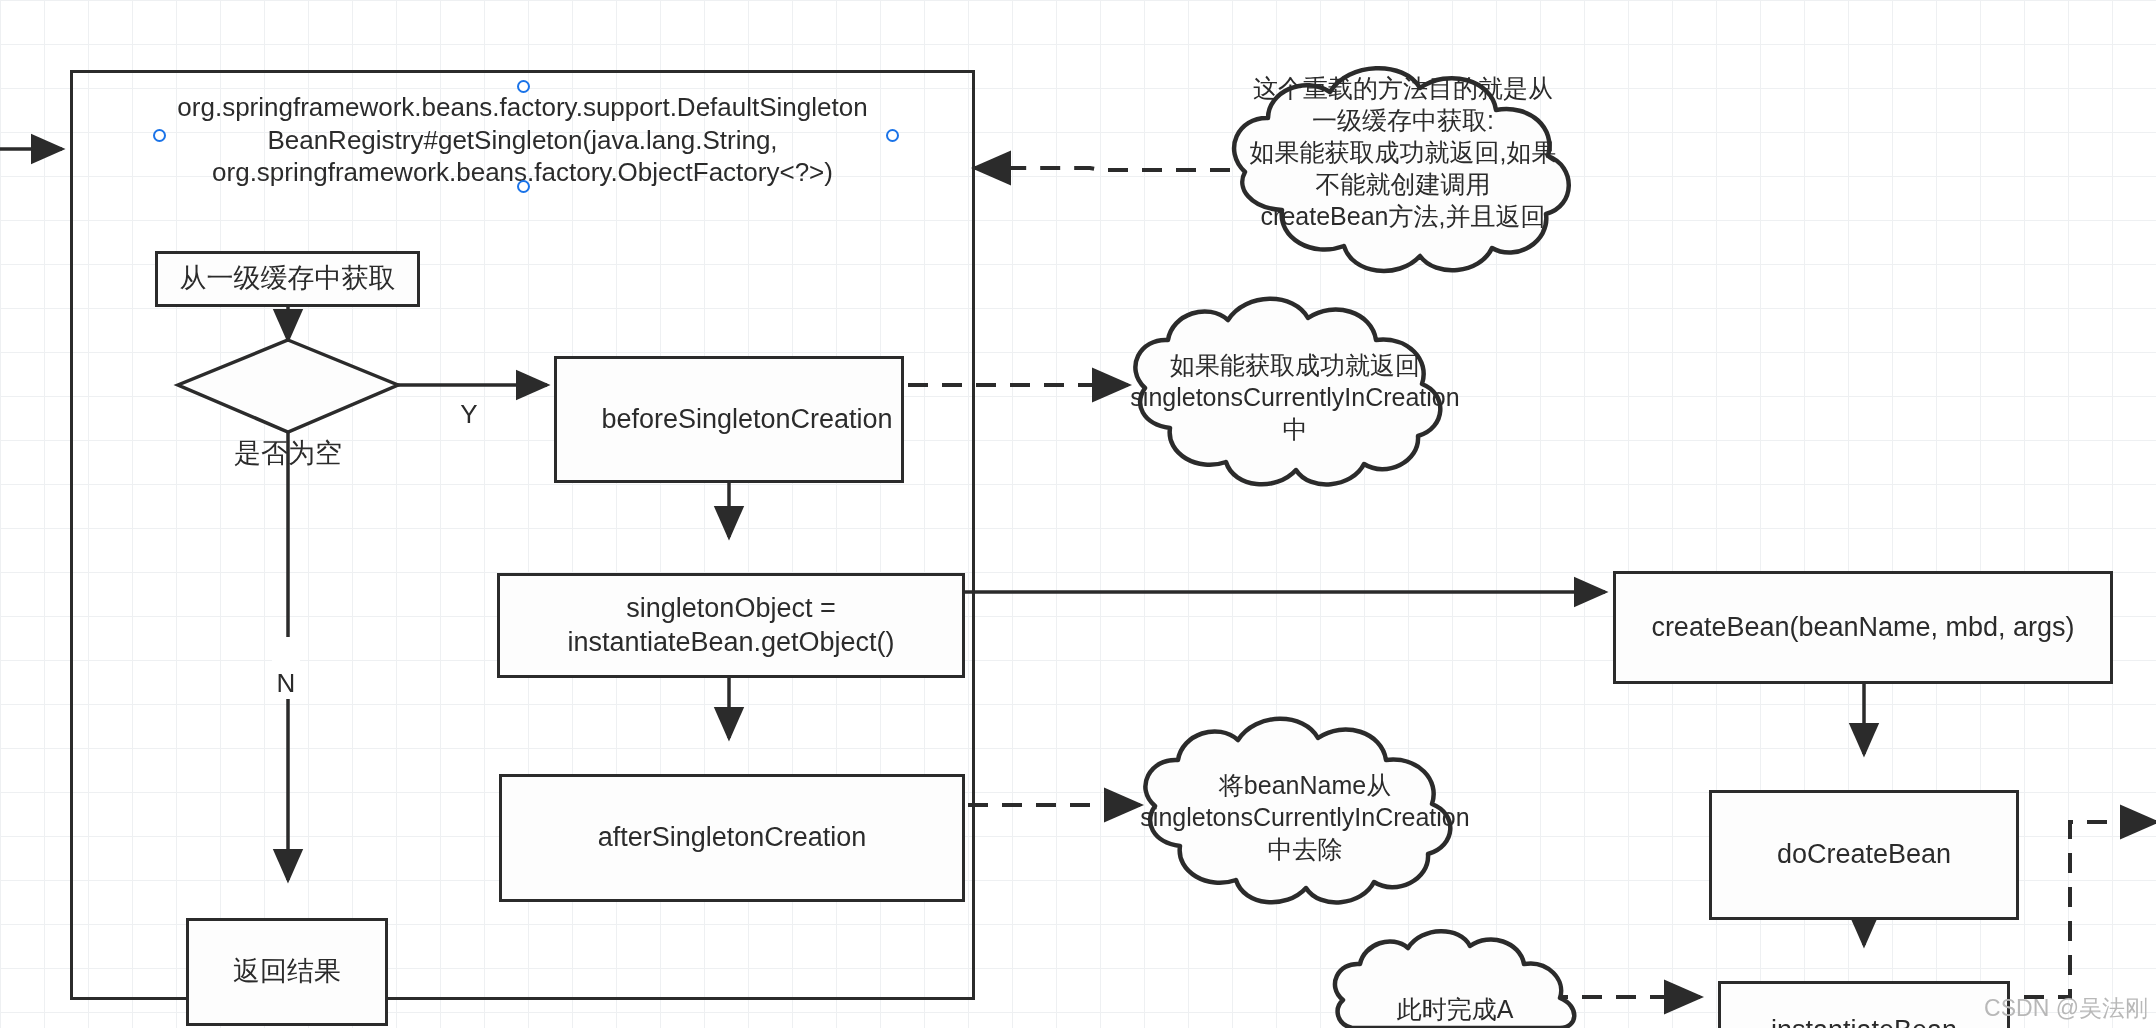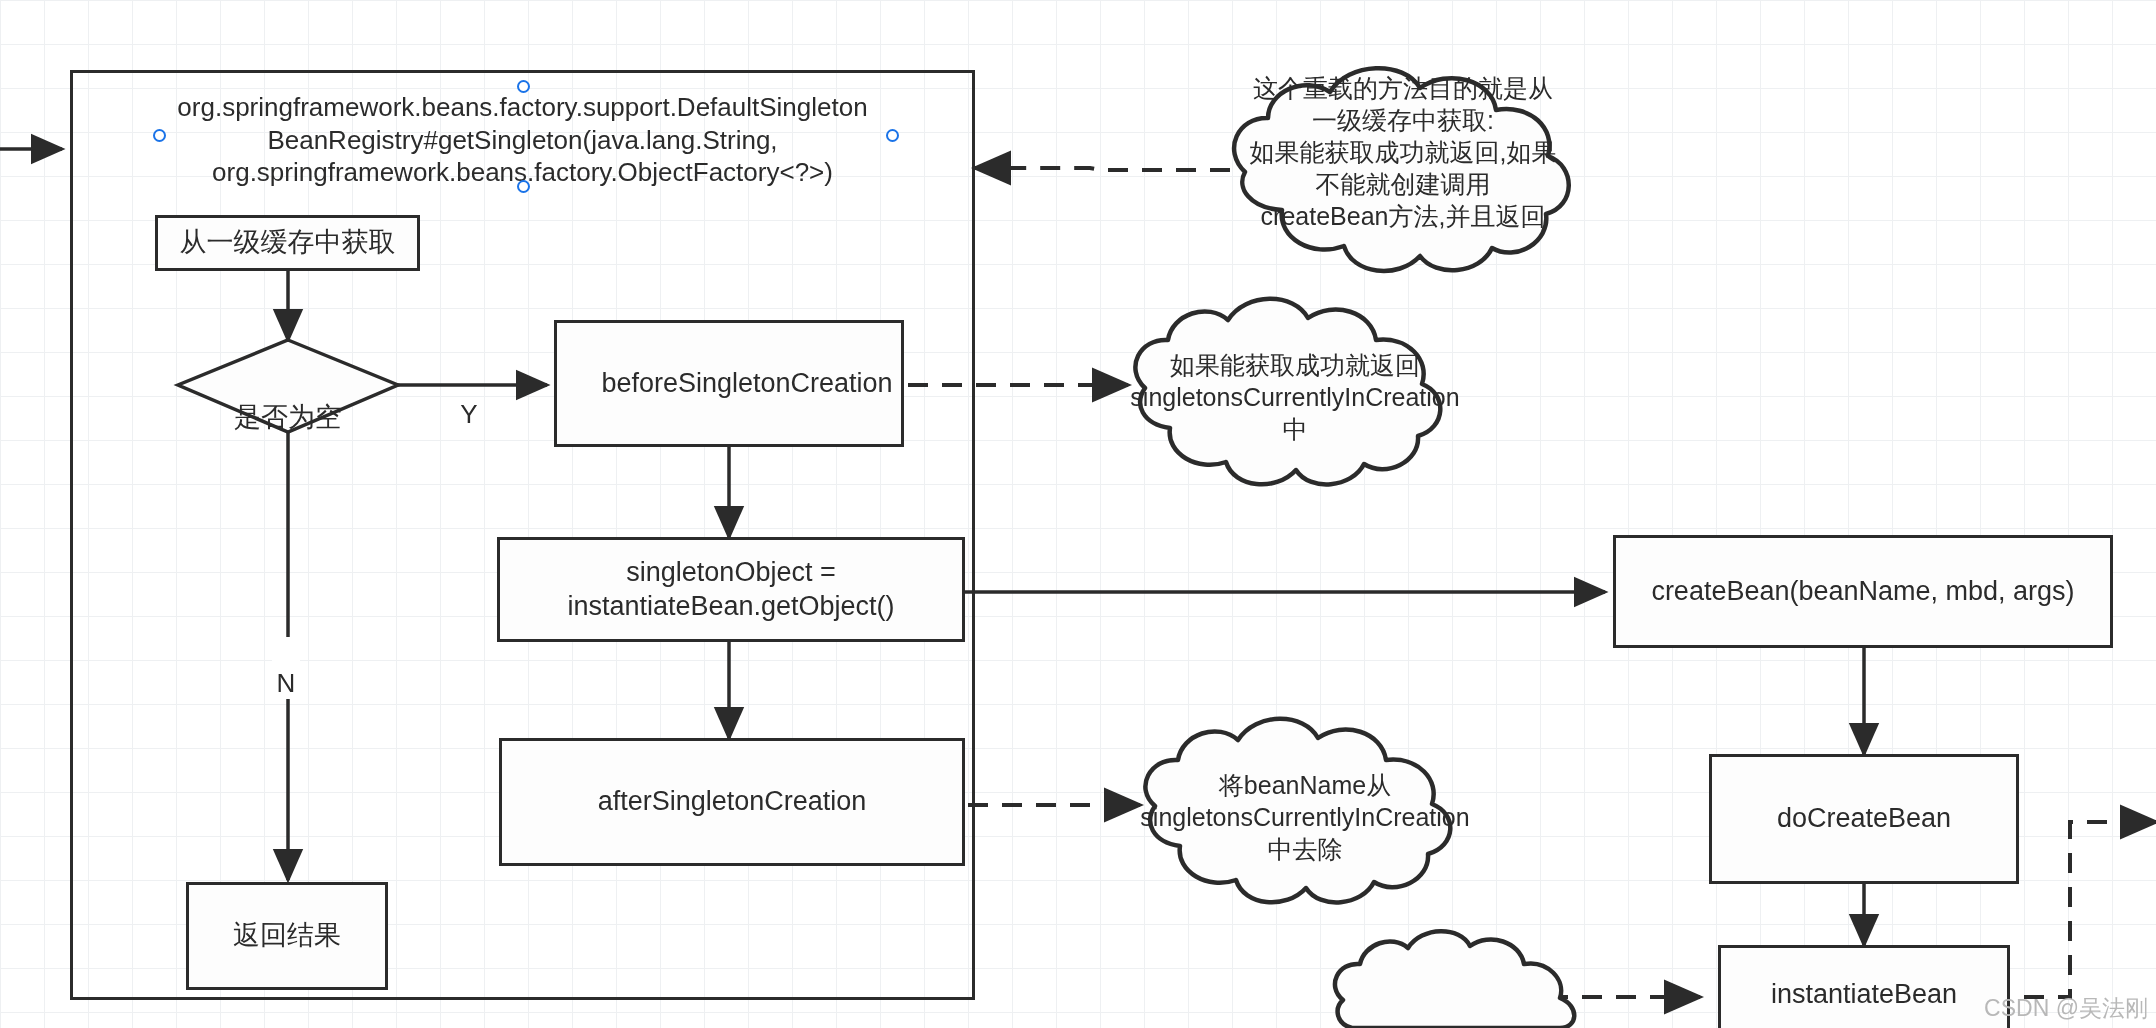--- a/index.html
+++ b/index.html
@@ -79,21 +79,21 @@
   .watermark {
     position: absolute;
     right: 8px;
     bottom: 4px;
     color: #b8b8b8;
     font-size: 23px;
     z-index: 9;
     font-family: "Liberation Sans", "DejaVu Sans", sans-serif;
   }
   .t-title { font-size: 26px; }
-  .t-node { font-size: 27px; }
+  .t-node { font-size: 27px; margin-top: 36px; }
   .t-cloud { font-size: 25px; }
   .t-branch { font-size: 26px; }
 </style>
 </head>
 <body>
 
 <div id="canvas">
 
   <svg id="svg-layer" viewBox="0 0 2156 1028" xmlns="http://www.w3.org/2000/svg">
     <defs>
@@ -268,18 +268,21 @@
 singletonsCurrentlyInCreation
 中</span>
   </div>
 
   <div class="cloud-text t-cloud" style="left:1150px; top:755px; width:310px; height:110px;">
     <span>将beanName从
 singletonsCurrentlyInCreation
 中去除</span>
   </div>
 
+  <div class="cloud-text t-cloud" style="left:1340px; top:975px; width:230px; height:50px;">
+    <span>此时完成A</span>
+  </div>
 
   <div class="watermark">
     <span>CSDN @吴法刚</span>
   </div>
 
 </div>
 
 </body></html>

